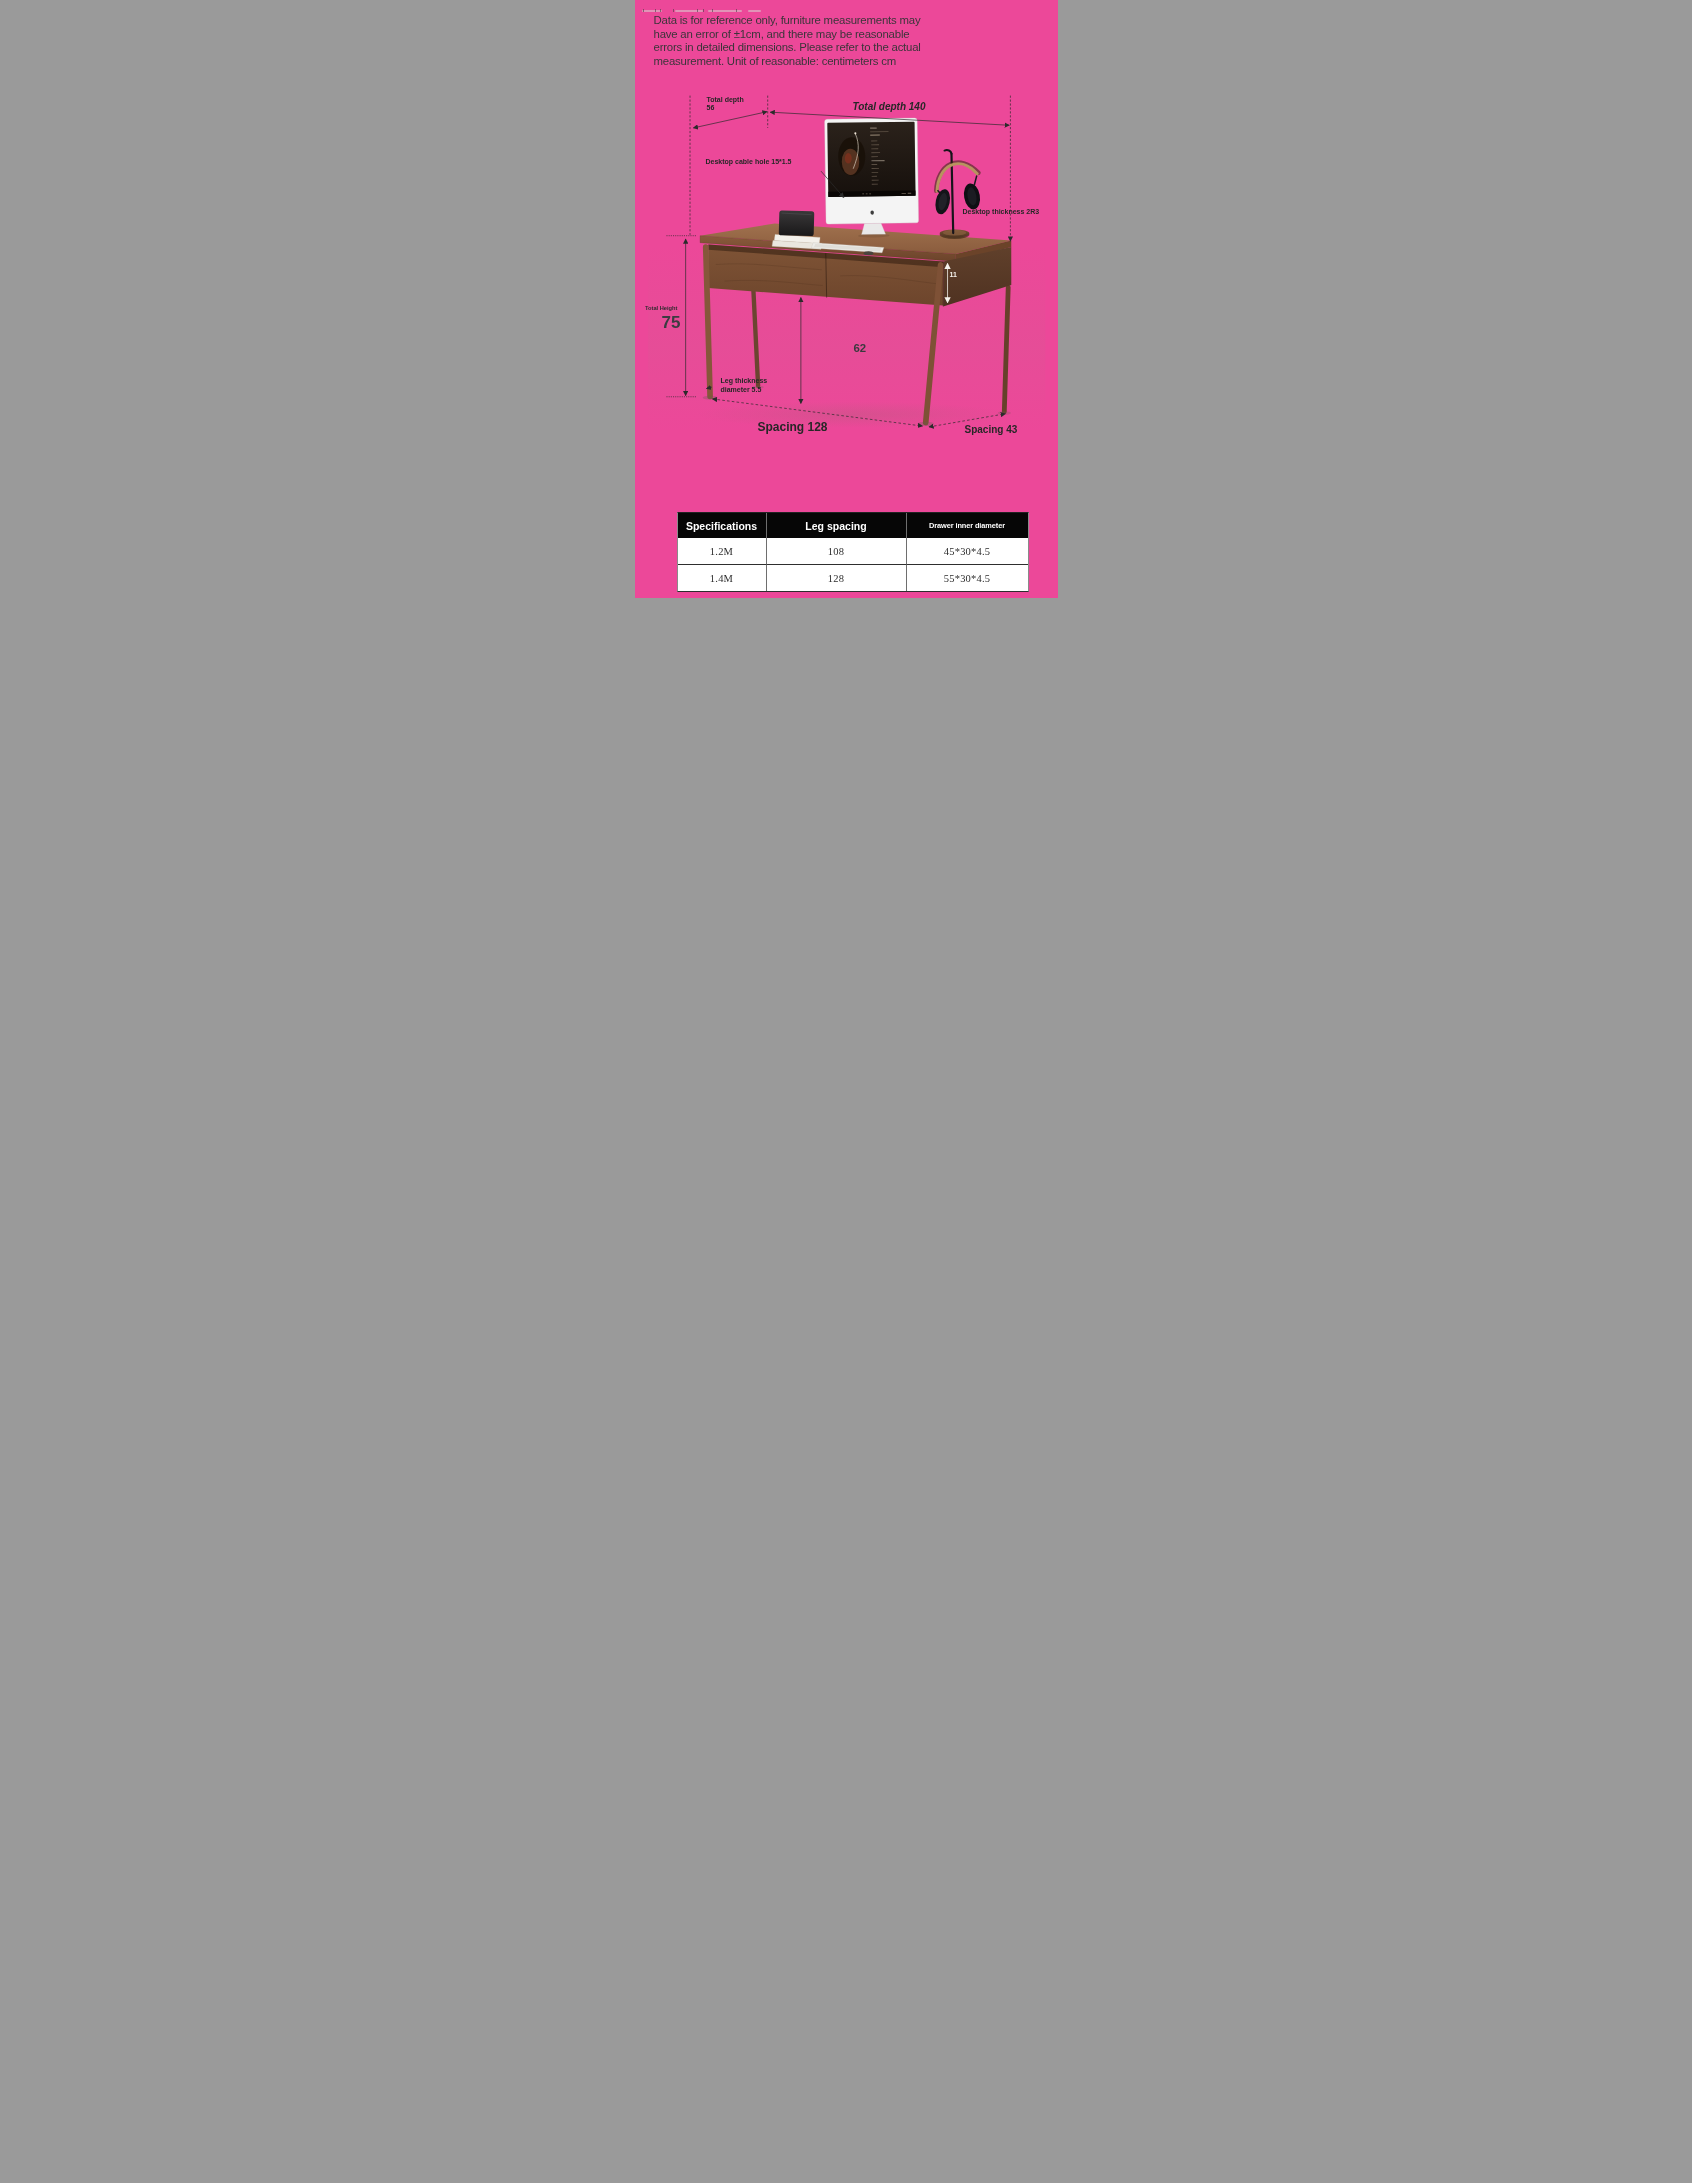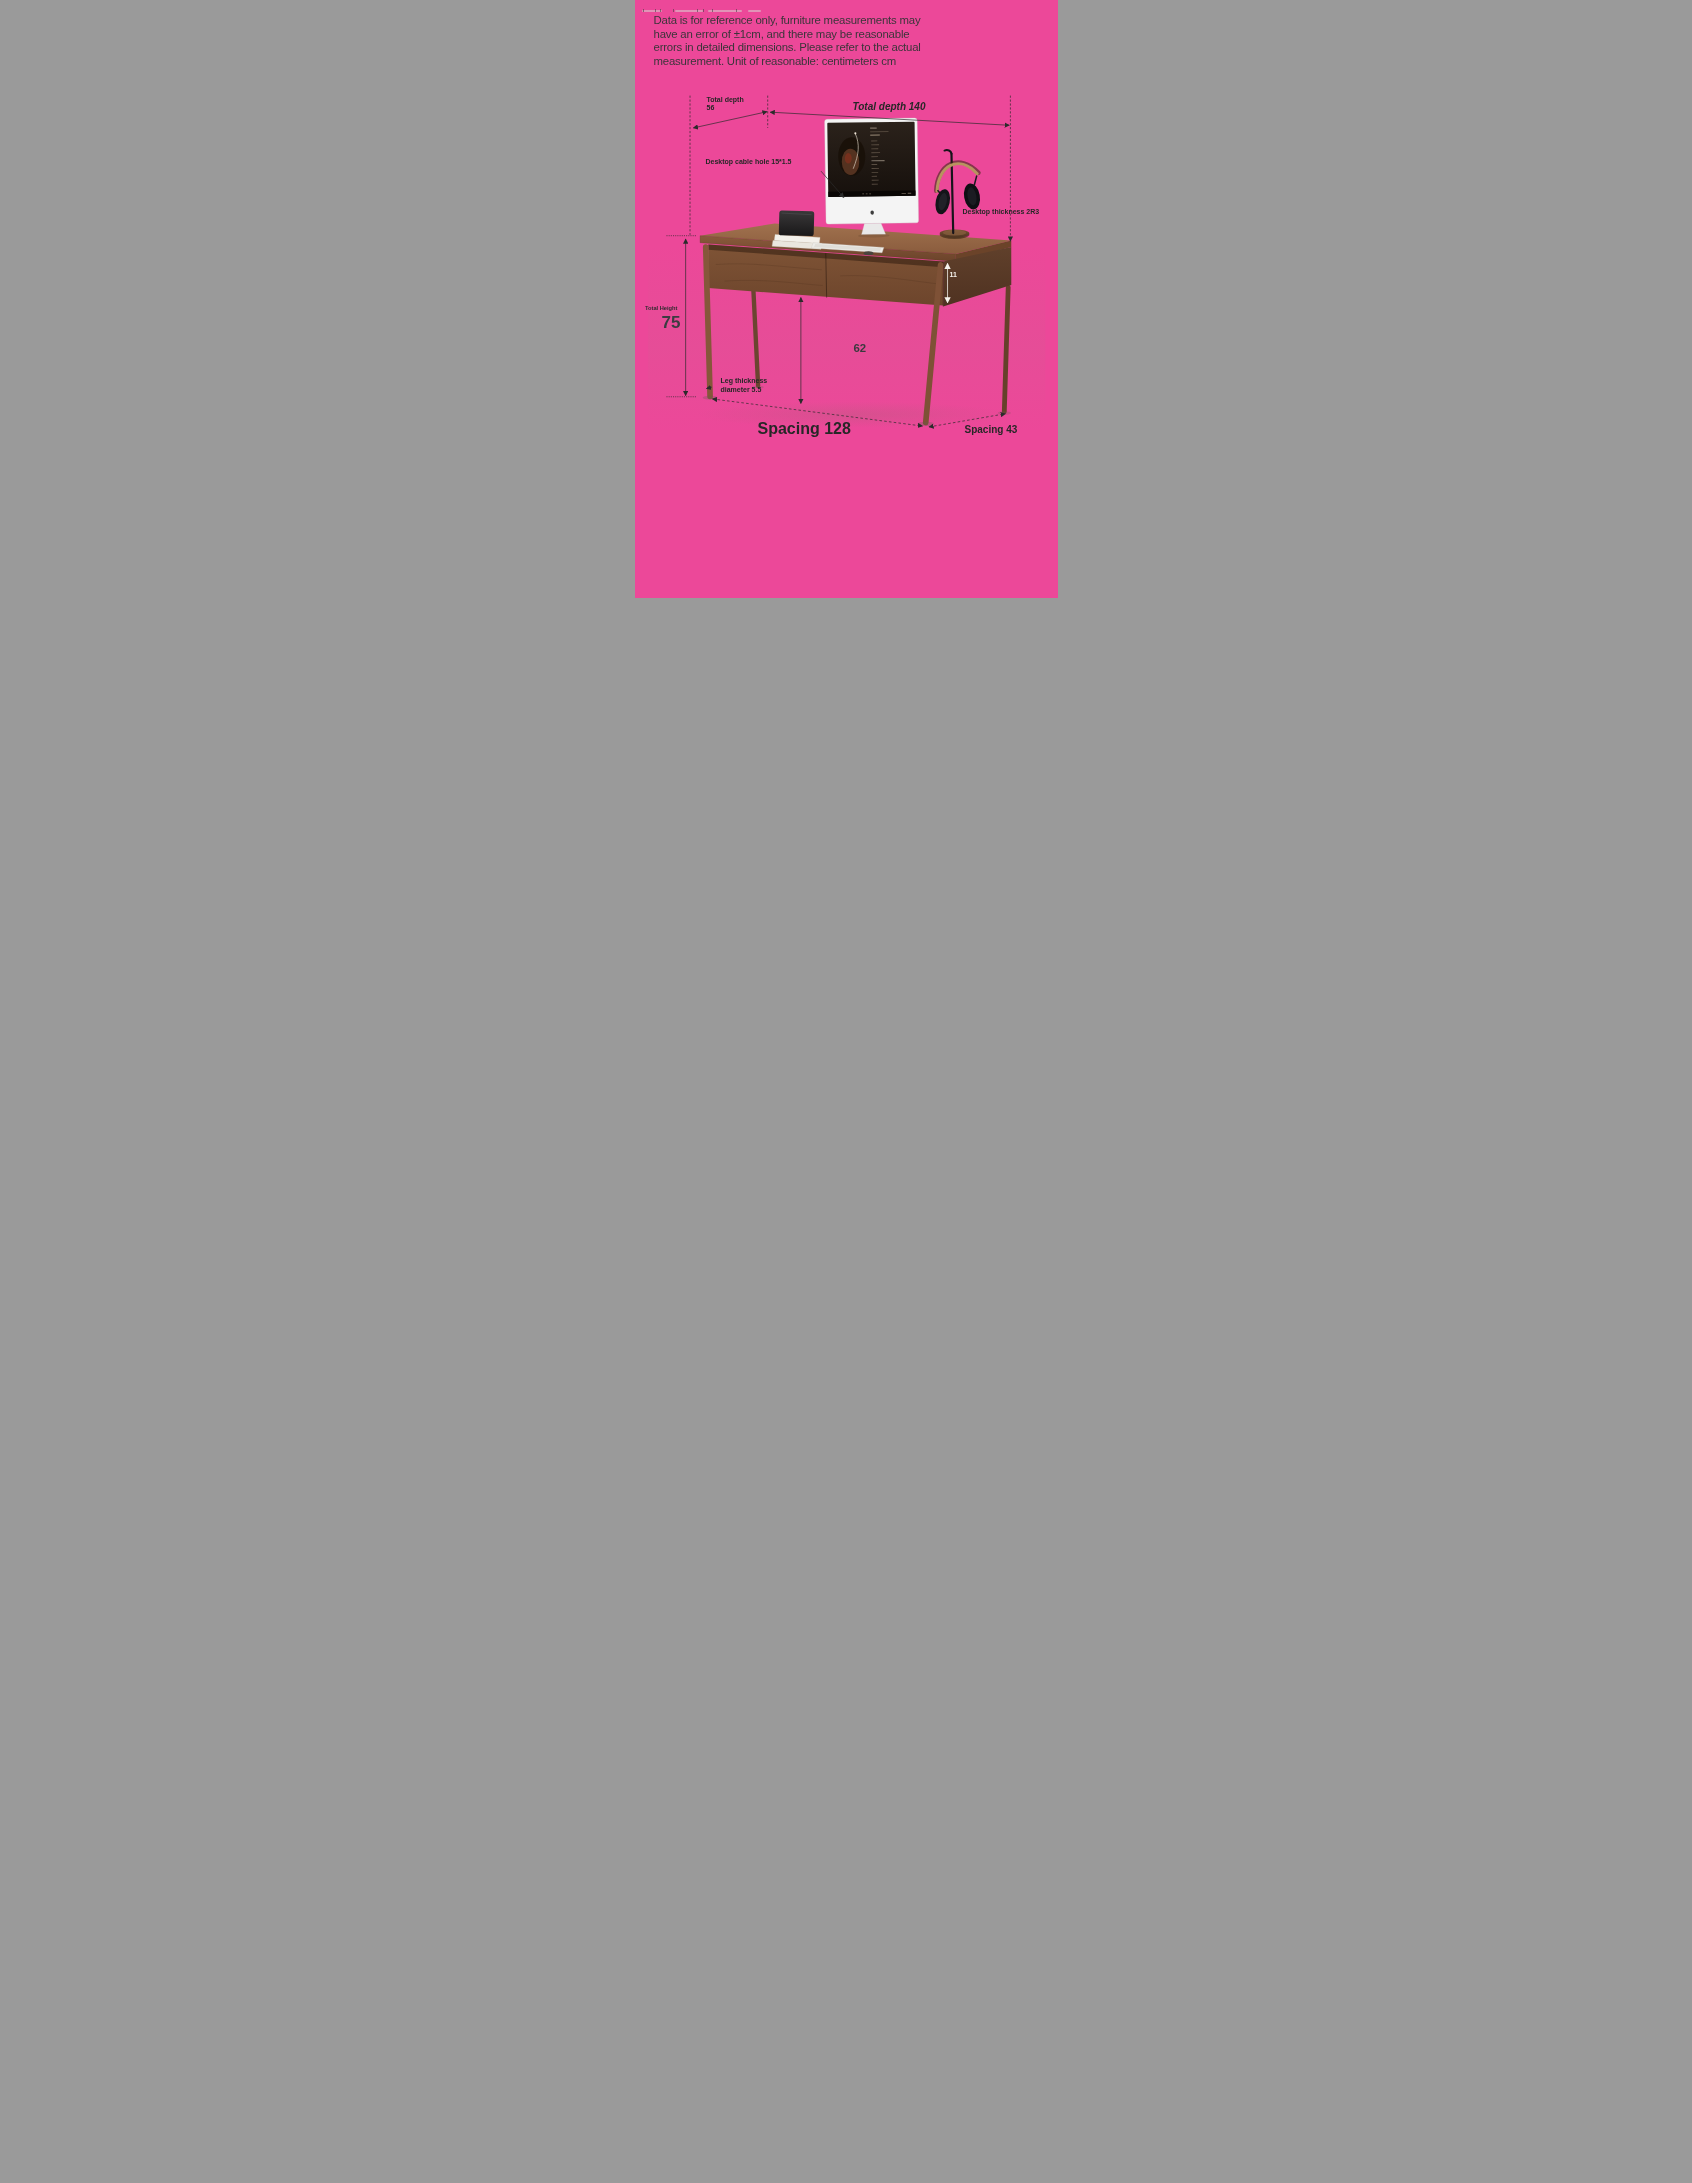--- a/index.html
+++ b/index.html
@@ -20,21 +20,21 @@
   .lbl span{display:block;}
   .l-depth56{left:72px;top:96px;font-size:7px;line-height:8.3px;}
   .l-depth140{left:189px;top:101px;width:131px;text-align:center;font-size:10px;font-style:italic;}
   .l-cable{left:71px;top:158px;font-size:7px;}
   .l-thick{left:328px;top:208px;font-size:7px;}
   .l-11{left:315px;top:271px;font-size:7px;color:#f6f2ec;font-weight:700;}
   .l-theight{left:10.5px;top:305px;font-size:5.7px;color:#2f2b2e;}
   .l-75{left:27px;top:313px;font-size:17px;color:#3c3c41;font-weight:700;}
   .l-62{left:175px;top:342px;font-size:11.4px;color:#3a3a3e;font-weight:700;margin-left:44px;}
   .l-legthick{left:86px;top:377px;font-size:7px;line-height:8.7px;}
-  .l-sp128{left:123px;top:420px;font-size:16px;text-align:right;}
+  .l-sp128{left:123px;top:420px;font-size:12px;text-align:right;}
   .l-sp43{left:330px;top:424px;font-size:10px;}
 
   .spec-table{position:absolute;left:42px;top:512px;width:350px;
               display:grid;grid-template-columns:88px 140px 122px;
               border-left:0.4px solid #8a8a8a;border-right:0.4px solid #8a8a8a;
               border-bottom:1.3px solid #2e2e2e;border-top:0.4px solid #222;}
   .th{background:#060606;color:#fff;height:25px;display:flex;align-items:center;
       justify-content:center;font-weight:700;}
   .th.c2,.th.c3,.td.c2,.td.c3{border-left:0.4px solid #6e6e6e;}
   .th.s1{font-size:10.5px;}
@@ -250,15 +250,28 @@
   <div class="lbl l-theight">Total Height</div>
   <div class="lbl l-75">75</div>
   <div class="lbl l-62">62</div>
   <div class="lbl l-legthick">
     <span>Leg thickness</span>
     <span>diameter 5.5</span>
   </div>
   <div class="lbl l-sp128">Spacing 128</div>
   <div class="lbl l-sp43">Spacing 43</div>
 
+  <div class="spec-table">
+    <div class="th s1 c1">Specifications</div>
+    <div class="th s2 c2">Leg spacing</div>
+    <div class="th s3 c3">Drawer inner diameter</div>
+
+    <div class="td c1">1.2M</div>
+    <div class="td c2">108</div>
+    <div class="td c3">45*30*4.5</div>
+
+    <div class="td c1 row2">1.4M</div>
+    <div class="td c2 row2">128</div>
+    <div class="td c3 row2">55*30*4.5</div>
+  </div>
 
 </div>
 
 
 </body></html>

